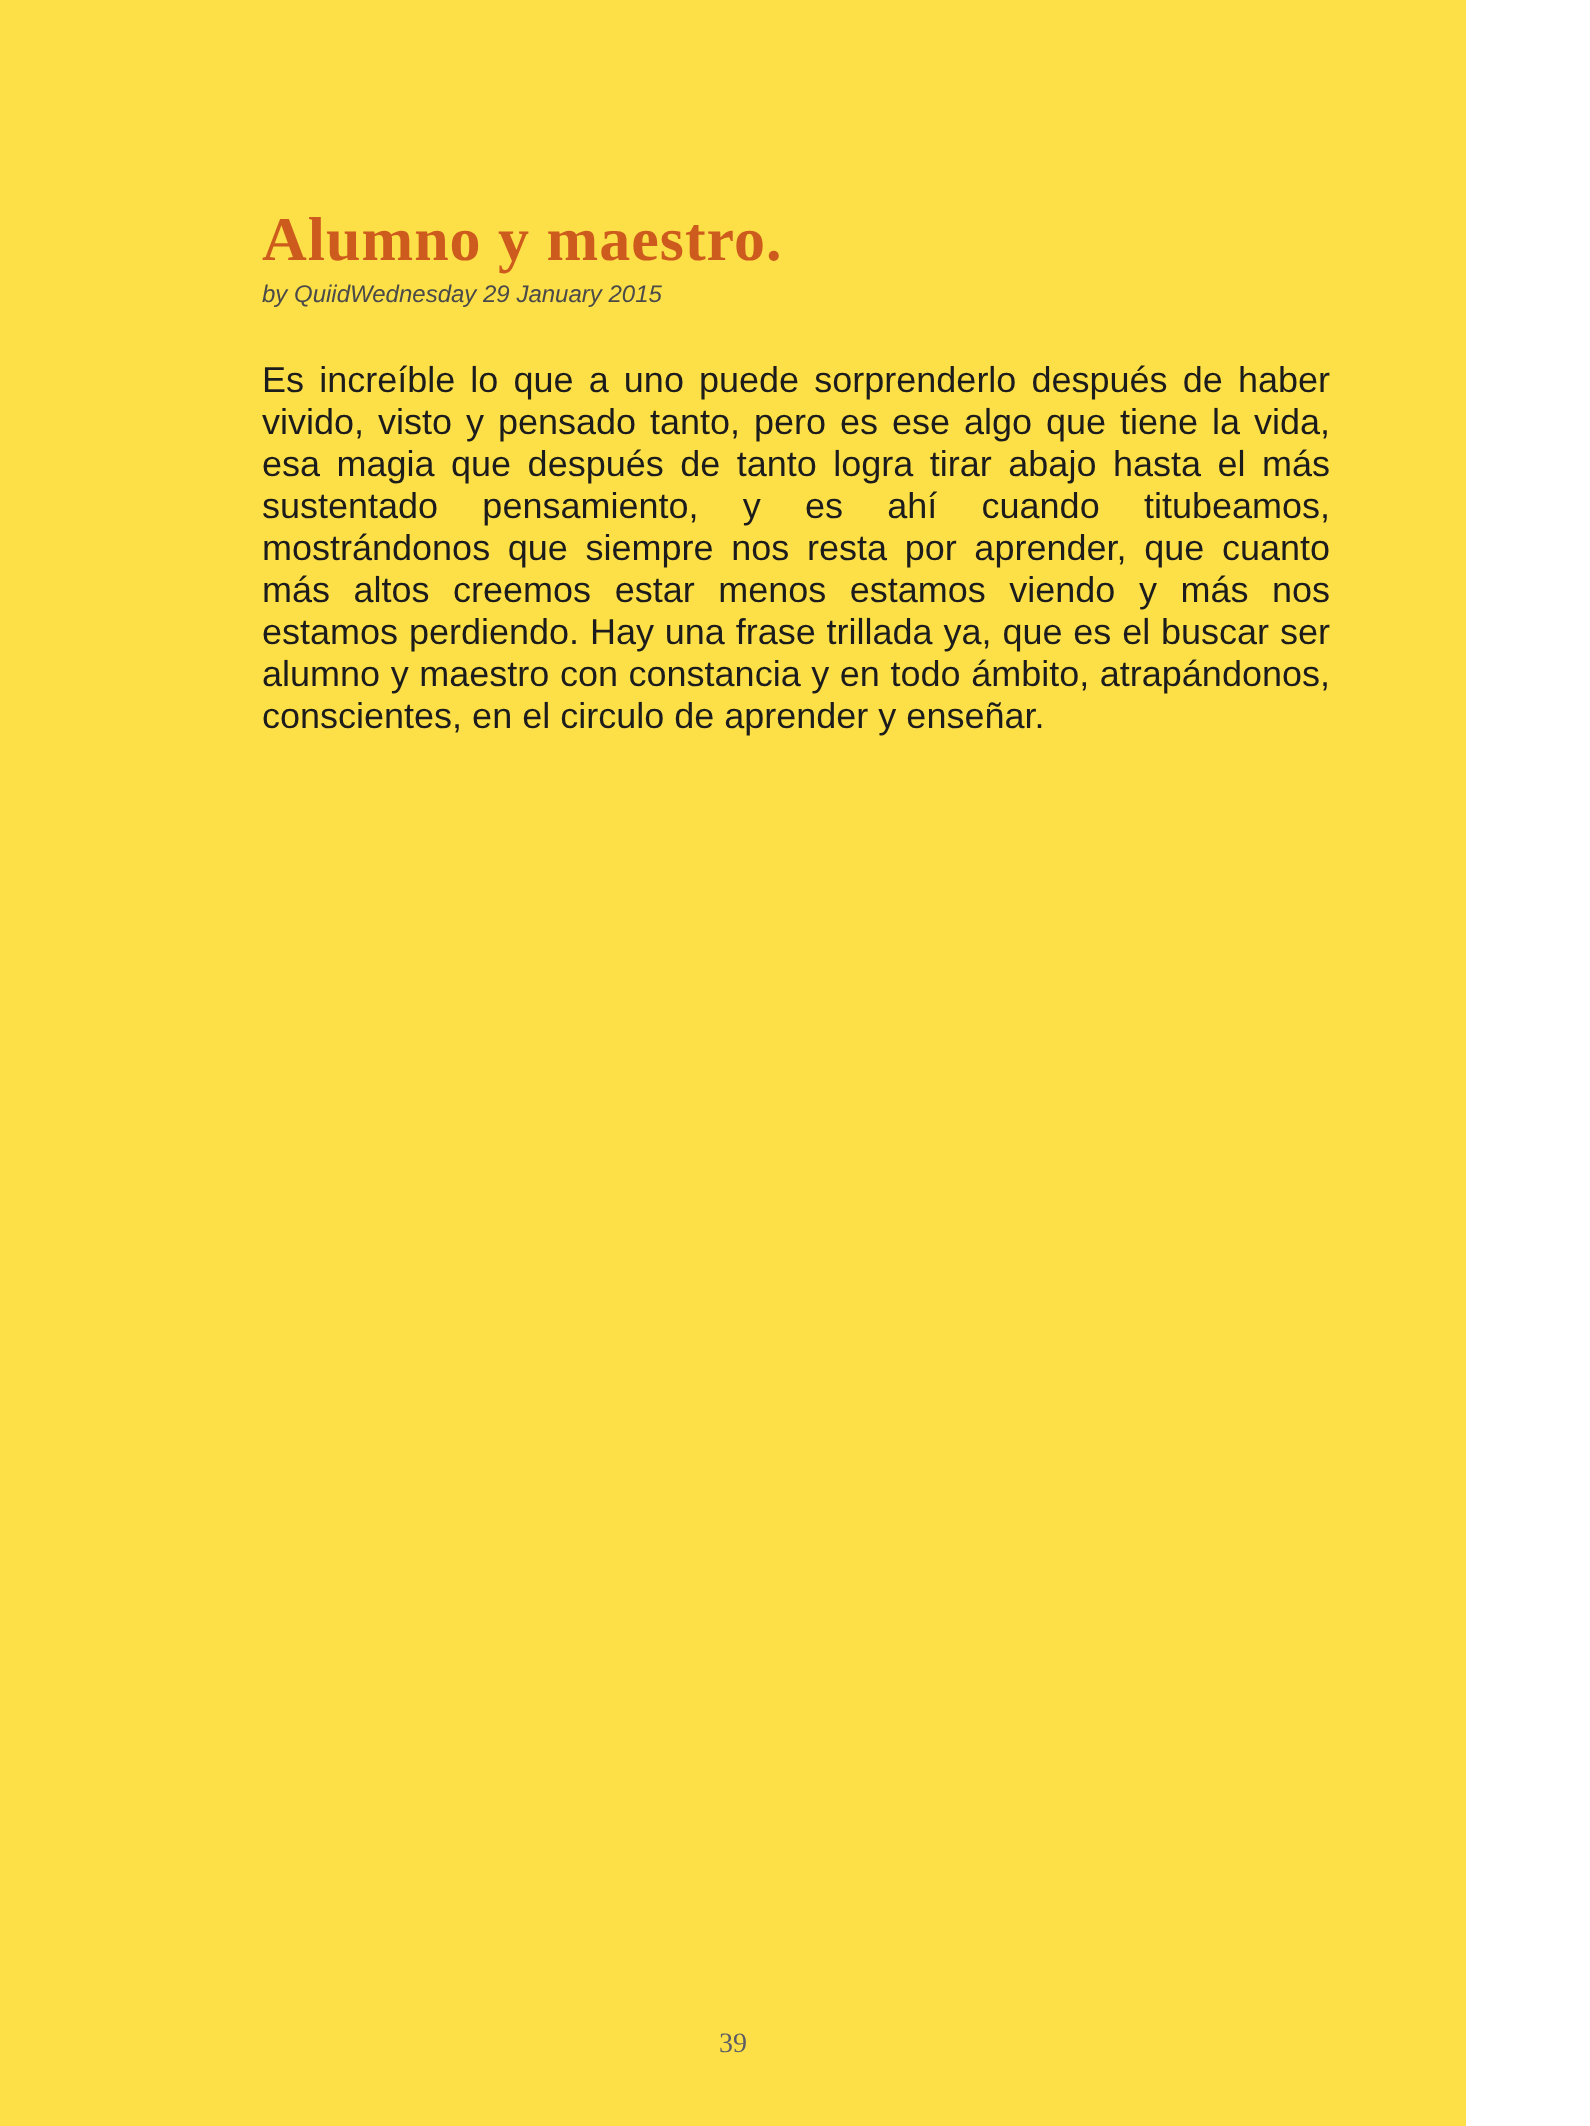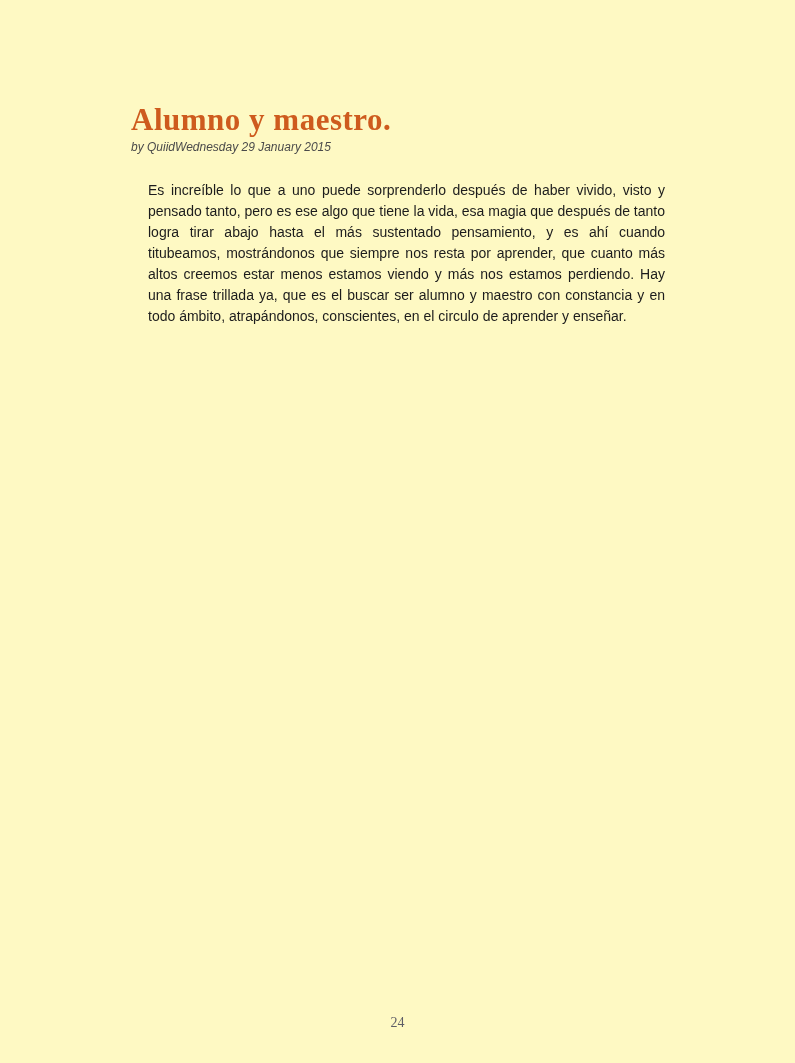--- a/index.html
+++ b/index.html
@@ -2,23 +2,23 @@
 <html><head>
 <meta charset="utf-8">
 <style>
   html, body {
     margin: 0;
     padding: 0;
     background: #ffffff;
   }
   .page {
     position: relative;
-    width: 795px;
+    width: 733px;
     height: 1063px;
-    background: #fef9c3;
+    background: #fde047;
     overflow: hidden;
     font-family: "Liberation Sans", sans-serif;
   }
   .content {
     position: absolute;
     left: 131px;
     top: 103px;
     width: 534px;
   }
   .article-title {
@@ -34,26 +34,25 @@
     font-family: "Liberation Sans", sans-serif;
     font-style: italic;
     font-size: 12px;
     line-height: 15px;
     color: #4a4a4a;
     margin-top: 3px;
   }
   .body-text {
     margin-top: 25px;
     font-family: "Liberation Sans", sans-serif;
-    font-size: 14px;
+    font-size: 18px;
     line-height: 21px;
     color: #1c1c1c;
     text-align: justify;
     text-justify: inter-word;
-    margin-left: 17px;
   }
   .page-footer {
     position: absolute;
     left: 0;
     top: 1015px;
     width: 100%;
     text-align: center;
     font-family: "Liberation Serif", serif;
     font-size: 14px;
     color: #5d5d66;
@@ -61,14 +60,14 @@
 </style>
 </head>
 <body>
 
 <div class="page">
   <div class="content">
     <h1 class="article-title">Alumno y maestro.</h1>
     <div class="byline">by QuiidWednesday 29 January 2015</div>
     <p class="body-text">Es increíble lo que a uno puede sorprenderlo después de haber vivido, visto y pensado tanto, pero es ese algo que tiene la vida, esa magia que después de tanto logra tirar abajo hasta el más sustentado pensamiento, y es ahí cuando titubeamos, mostrándonos que siempre nos resta por aprender, que cuanto más altos creemos estar menos estamos viendo y más nos estamos perdiendo. Hay una frase trillada ya, que es el buscar ser alumno y maestro con constancia y en todo ámbito, atrapándonos, conscientes, en el circulo de aprender y enseñar.</p>
   </div>
-  <div class="page-footer">24</div>
+  <div class="page-footer">39</div>
 </div>
 
 </body></html>

